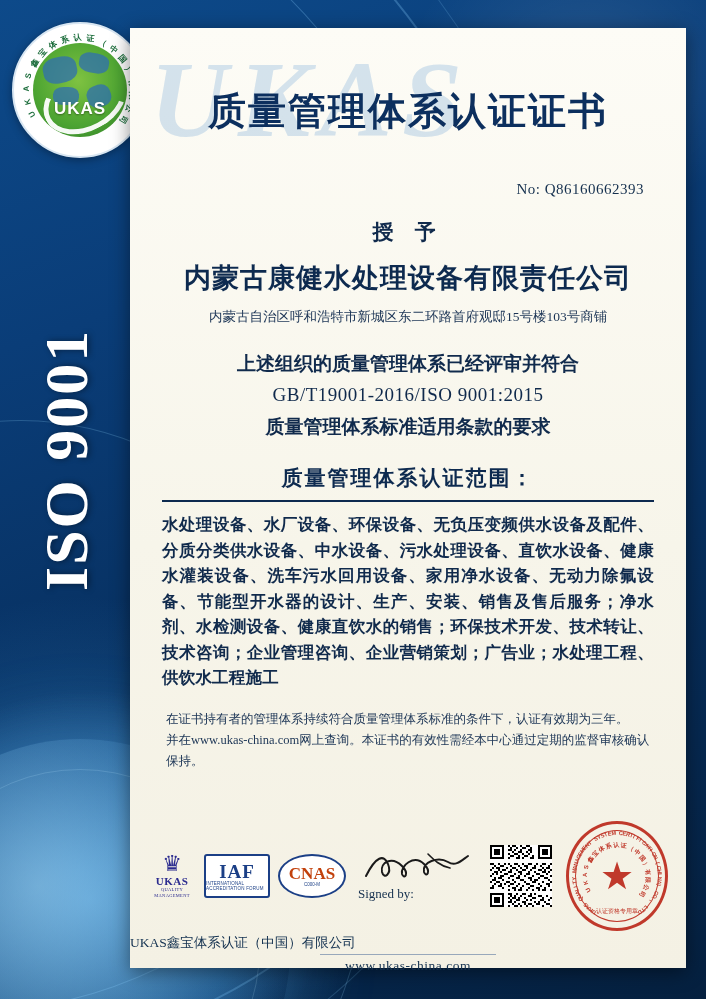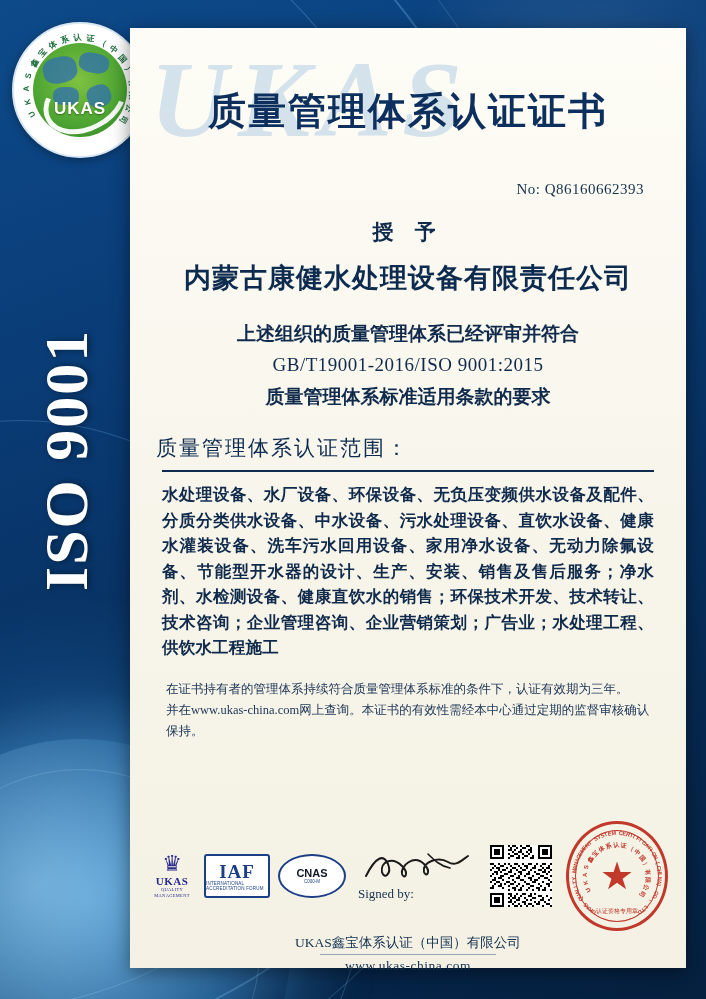--- a/index.html
+++ b/index.html
@@ -233,22 +233,23 @@
     line-height: 1.65;
     color:#102a4c;
   }
   .statement .std {
     font-weight: normal;
     letter-spacing: .5px;
   }
   .scope-heading {
     position:relative;
     margin-top: 22px;
-    font-family:"Liberation Serif", serif;
-    font-weight:normal;
+    text-align:center;
+    font-family:"Liberation Serif", serif;
+    font-weight:bold;
     font-size: 21px;
     letter-spacing: 2px;
     color:#0d2a4f;
   }
   .rule {
     position:relative;
     margin: 8px 6px 0 6px;
     height: 2px;
     background:#0d2a4f;
   }
@@ -335,24 +336,24 @@
   .badge-box .bs { font-size:4.5px; color:#1b3f86; letter-spacing:.2px; }
 
   .cnas-oval {
     width: 64px; height: 40px;
     border-radius: 50%;
     border: 2px solid #1b3f86;
     display:flex; flex-direction:column; align-items:center; justify-content:center;
     background:#fff;
   }
   .cnas-oval .bt {
-    font-family:Liberation Sans, sans-serif;
+    font-family:Liberation Serif, serif;
     font-weight:bold;
-    font-size: 11px;
-    color:#0f172a;
+    font-size: 17px;
+    color:#c2410c;
     line-height:1;
   }
   .cnas-oval .bs { font-size:4.5px; color:#1b3f86; }
 
   .sign-block {
     flex: 0 0 auto;
     width: 122px;
     text-align:left;
     margin-left: 4px;
   }
@@ -410,21 +411,20 @@
     left:0; right:0; bottom: 12px;
     text-align:center;
     font-size: 6px;
     color:#c0392b;
   }
 
   .org-line {
     position:absolute;
     left:0; right:0;
     top: 906px;
-    text-align:center;
     font-family:"Liberation Serif", serif;
     font-size: 13.5px;
     color:#12304f;
   }
   .site-line {
     position:absolute;
     left:0; right:0;
     top: 930px;
     text-align:center;
     font-family:"Liberation Serif", serif;
@@ -494,20 +494,21 @@
 
       <div class="cert-no">
         <span>No:</span>
         <span>Q86160662393</span>
       </div>
 
       <div class="awarded">授 予</div>
 
       <div class="company">内蒙古康健水处理设备有限责任公司</div>
 
+      <div class="address">内蒙古自治区呼和浩特市新城区东二环路首府观邸15号楼103号商铺</div>
 
       <div class="statement">
         <div>上述组织的质量管理体系已经评审并符合</div>
         <div class="std">GB/T19001-2016/ISO 9001:2015</div>
         <div>质量管理体系标准适用条款的要求</div>
       </div>
 
       <div class="scope-heading">质量管理体系认证范围：</div>
       <div class="rule"></div>
       <div class="scope-body">水处理设备、水厂设备、环保设备、无负压变频供水设备及配件、分质分类供水设备、中水设备、污水处理设备、直饮水设备、健康水灌装设备、洗车污水回用设备、家用净水设备、无动力除氟设备、节能型开水器的设计、生产、安装、销售及售后服务；净水剂、水检测设备、健康直饮水的销售；环保技术开发、技术转让、技术咨询；企业管理咨询、企业营销策划；广告业；水处理工程、供饮水工程施工</div>

